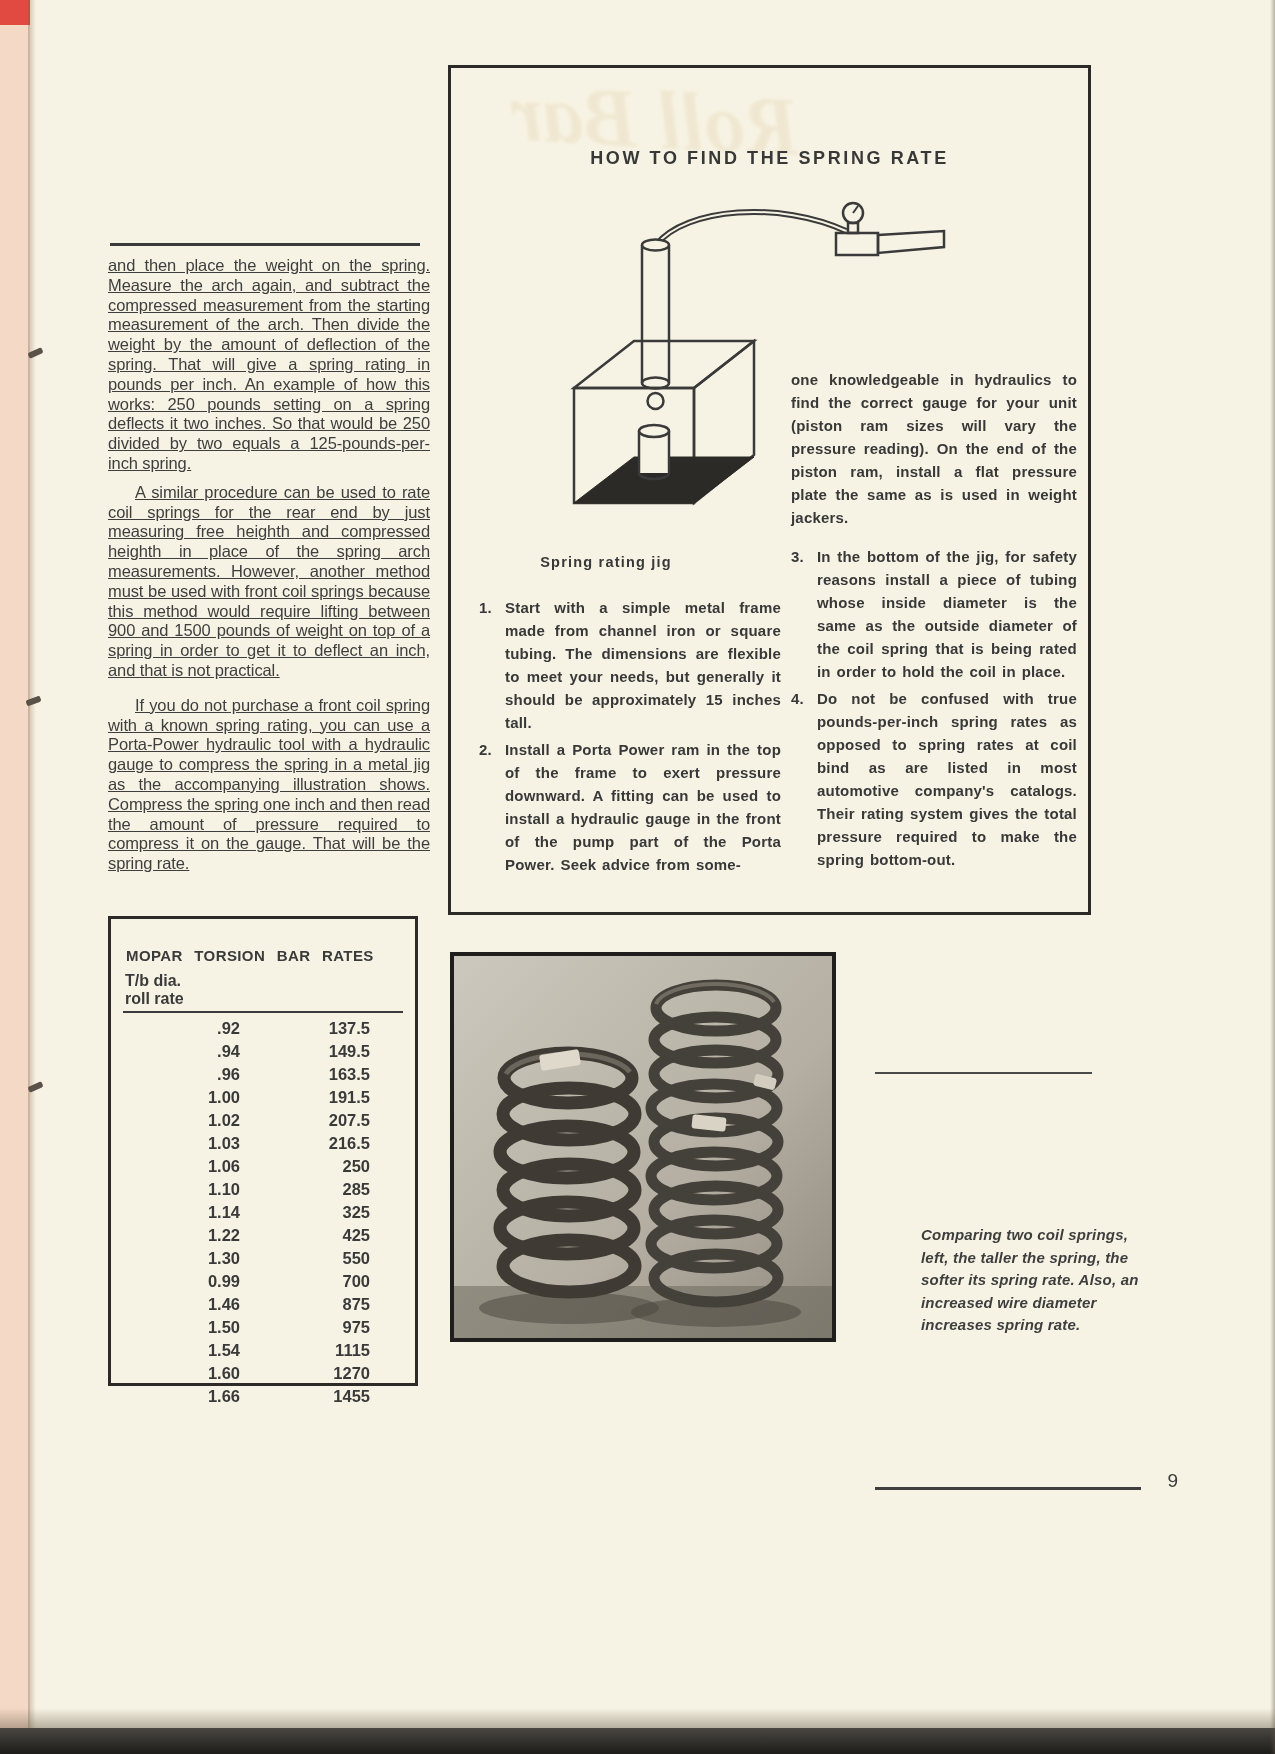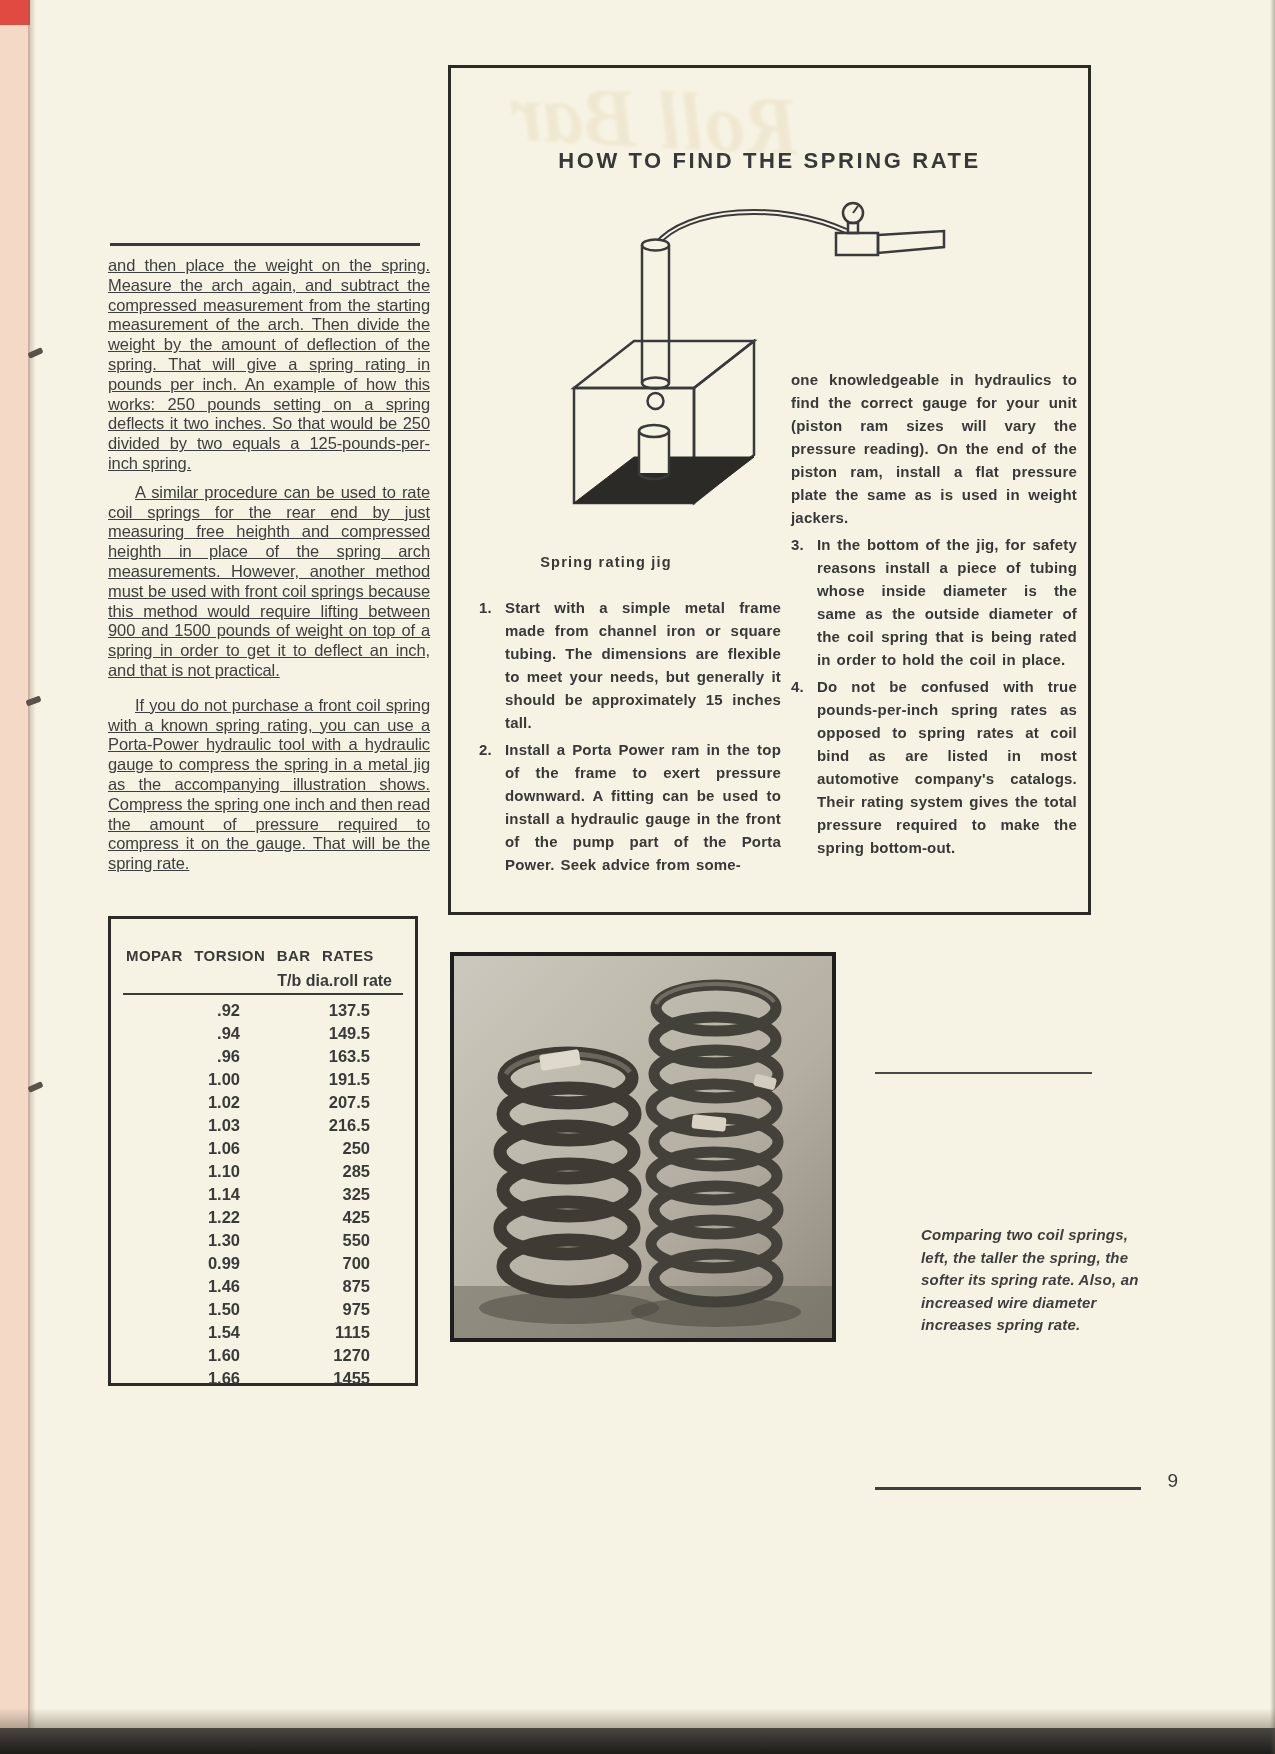--- a/index.html
+++ b/index.html
@@ -35,44 +35,44 @@
     line-height:19.8px;text-align:justify;letter-spacing:-0.1px;text-decoration:underline;}
   .article p{margin:0;}
   .article p + p{margin-top:9px;text-indent:27px;}
   .article p:last-child{margin-top:15px;}
 
   
   .tbl{position:absolute;left:108px;top:916px;width:310px;height:470px;
     border:3px solid #2d2b28;box-sizing:border-box;font-weight:bold;color:#3a3a3a;}
   .tbl-title{padding:28px 0 0 15px;font-size:15px;letter-spacing:.4px;word-spacing:7px;}
   .tbl-head{display:flex;justify-content:flex-end;padding:8px 23px 3px 14px;
-    font-size:16px;}
+    font-size:16px;flex-direction:column;}
   .tbl-underline{margin:0 12px;border-bottom:2px solid #3a3a3a;}
   .tbl-rows{margin-top:4px;}
   .t-row{display:flex;height:23px;line-height:23px;font-size:16.5px;}
   .t-c1{width:129px;text-align:right;}
   .t-c2{width:130px;text-align:right;}
 
   
   .howto{position:absolute;left:448px;top:65px;width:643px;height:850px;
     border:3px solid #2b2a27;box-sizing:border-box;z-index:1;overflow:hidden;
     color:#383838;}
-  .howto-title{margin-top:80px;text-align:center;font-size:22px;font-weight:bold;
+  .howto-title{margin-top:80px;text-align:center;font-size:18px;font-weight:bold;
     letter-spacing:2.6px;}
   .jig-svg{position:absolute;left:95px;top:125px;}
   .jig-caption{position:absolute;left:40px;top:486px;width:230px;text-align:center;
     font-size:14.5px;font-weight:bold;letter-spacing:1.2px;}
   .steps-left{position:absolute;left:28px;top:528px;width:302px;}
   .col-right{position:absolute;left:340px;top:300px;width:286px;}
   .boxtext{font-size:15px;line-height:23px;font-weight:bold;letter-spacing:.2px;
     word-spacing:1.5px;text-align:justify;}
   .step{display:flex;margin-bottom:4px;}
   .step-num{width:26px;flex:none;}
   .step-text{flex:1;}
-  .cont{margin-bottom:4px;}
+  .cont{margin-bottom:16px;}
 
   
   .photo{position:absolute;left:450px;top:952px;width:378px;height:382px;
     border:4px solid #1f1e1c;}
   .photo-caption{position:absolute;left:921px;top:1224px;width:238px;
     font-size:15px;line-height:22.5px;font-weight:bold;letter-spacing:.2px;font-style:italic;}
   .rule-1{position:absolute;left:875px;top:1072px;width:217px;height:2px;background:#4a4a4a;}
   .rule-2{position:absolute;left:875px;top:1487px;width:266px;height:3px;background:#3f3f3f;}
   .page-num{position:absolute;left:1148px;top:1470px;width:30px;text-align:right;
     font-size:19px;color:#3a3a3a;}

